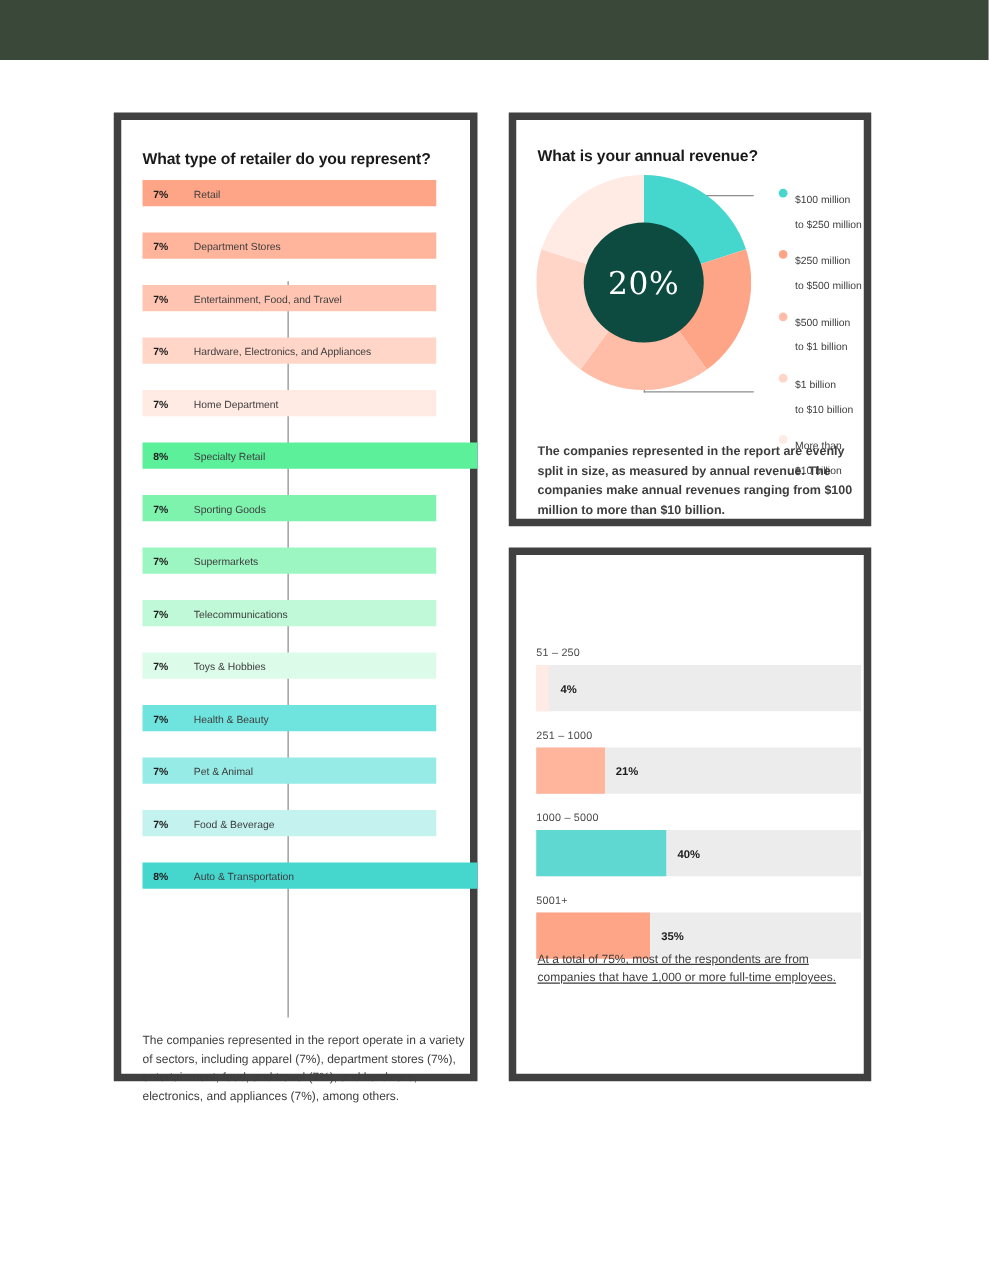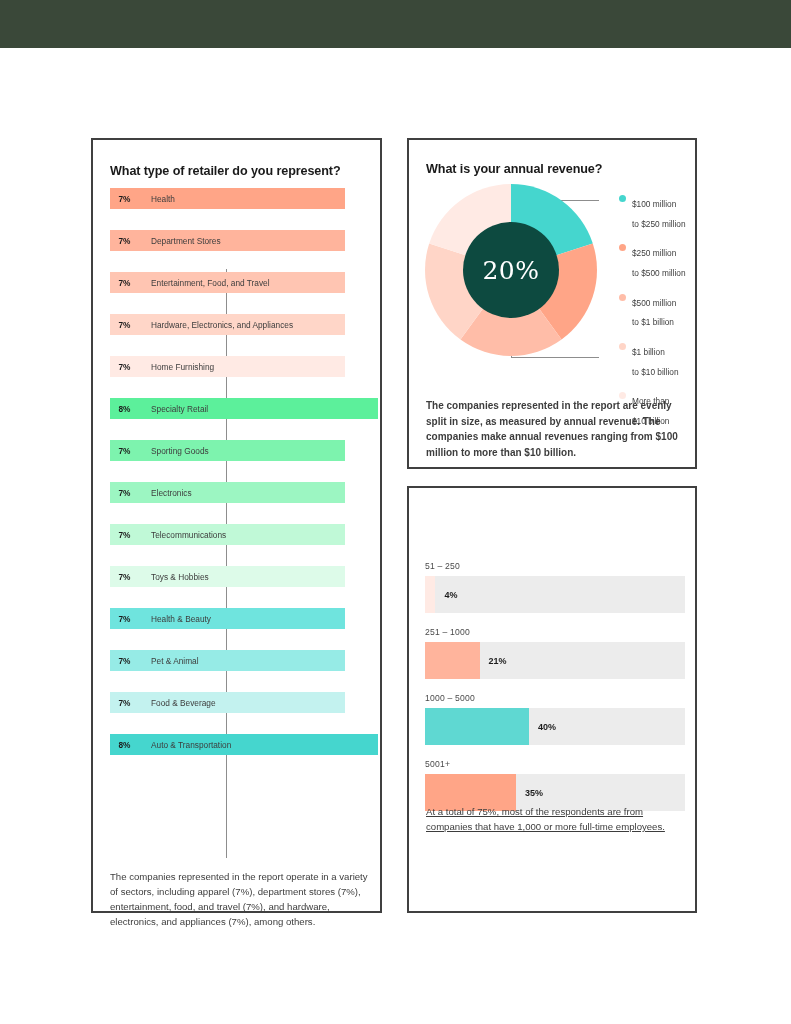--- a/index.html
+++ b/index.html
@@ -18,22 +18,21 @@
   
   .header-bar {
     position: absolute; left: 0; top: 0;
     width: 791px; height: 48px;
     background: #3a4839;
   }
   
   .panel {
     position: absolute;
     background: #ffffff;
-    border: 2px solid #404040;
-    margin-top: 48px;
+    border: 6px solid #404040;
   }
   #panel-retailer { left: 91px; top: 90px; width: 291px; height: 775px; }
   #panel-revenue  { left: 407px; top: 90px; width: 290px; height: 331px; }
   #panel-fte      { left: 407px; top: 438px; width: 290px; height: 427px; }
 
   .panel-title {
     font-size: 12.6px;
     font-weight: bold;
     color: #1a1a1a;
     letter-spacing: -0.1px;
@@ -170,21 +169,21 @@
   <div class="header-bar"></div>
 
   <div class="panel" id="panel-retailer">
     <div class="panel-title">What type of retailer do you represent?</div>
 
     <div class="axis-line"></div>
     <div id="bars-retailer">
         <div class="rbar-row">
           <div class="rbar" style="width: 235px; background: rgb(255, 165, 135);">
             <span class="rbar-pct">7%</span>
-            <span class="rbar-label">Health</span>
+            <span class="rbar-label">Retail</span>
           </div>
         </div>
         <div class="rbar-row">
           <div class="rbar" style="width: 235px; background: rgb(255, 180, 156);">
             <span class="rbar-pct">7%</span>
             <span class="rbar-label">Department Stores</span>
           </div>
         </div>
         <div class="rbar-row">
           <div class="rbar" style="width: 235px; background: rgb(255, 197, 178);">
@@ -194,39 +193,39 @@
         </div>
         <div class="rbar-row">
           <div class="rbar" style="width: 235px; background: rgb(255, 214, 200);">
             <span class="rbar-pct">7%</span>
             <span class="rbar-label">Hardware, Electronics, and Appliances</span>
           </div>
         </div>
         <div class="rbar-row">
           <div class="rbar" style="width: 235px; background: rgb(255, 234, 228);">
             <span class="rbar-pct">7%</span>
-            <span class="rbar-label">Home Furnishing</span>
+            <span class="rbar-label">Home Department</span>
           </div>
         </div>
         <div class="rbar-row">
           <div class="rbar" style="width: 268px; background: rgb(92, 240, 155);">
             <span class="rbar-pct">8%</span>
             <span class="rbar-label">Specialty Retail</span>
           </div>
         </div>
         <div class="rbar-row">
           <div class="rbar" style="width: 235px; background: rgb(125, 243, 174);">
             <span class="rbar-pct">7%</span>
             <span class="rbar-label">Sporting Goods</span>
           </div>
         </div>
         <div class="rbar-row">
           <div class="rbar" style="width: 235px; background: rgb(156, 246, 194);">
             <span class="rbar-pct">7%</span>
-            <span class="rbar-label">Electronics</span>
+            <span class="rbar-label">Supermarkets</span>
           </div>
         </div>
         <div class="rbar-row">
           <div class="rbar" style="width: 235px; background: rgb(192, 249, 215);">
             <span class="rbar-pct">7%</span>
             <span class="rbar-label">Telecommunications</span>
           </div>
         </div>
         <div class="rbar-row">
           <div class="rbar" style="width: 235px; background: rgb(221, 251, 233);">

